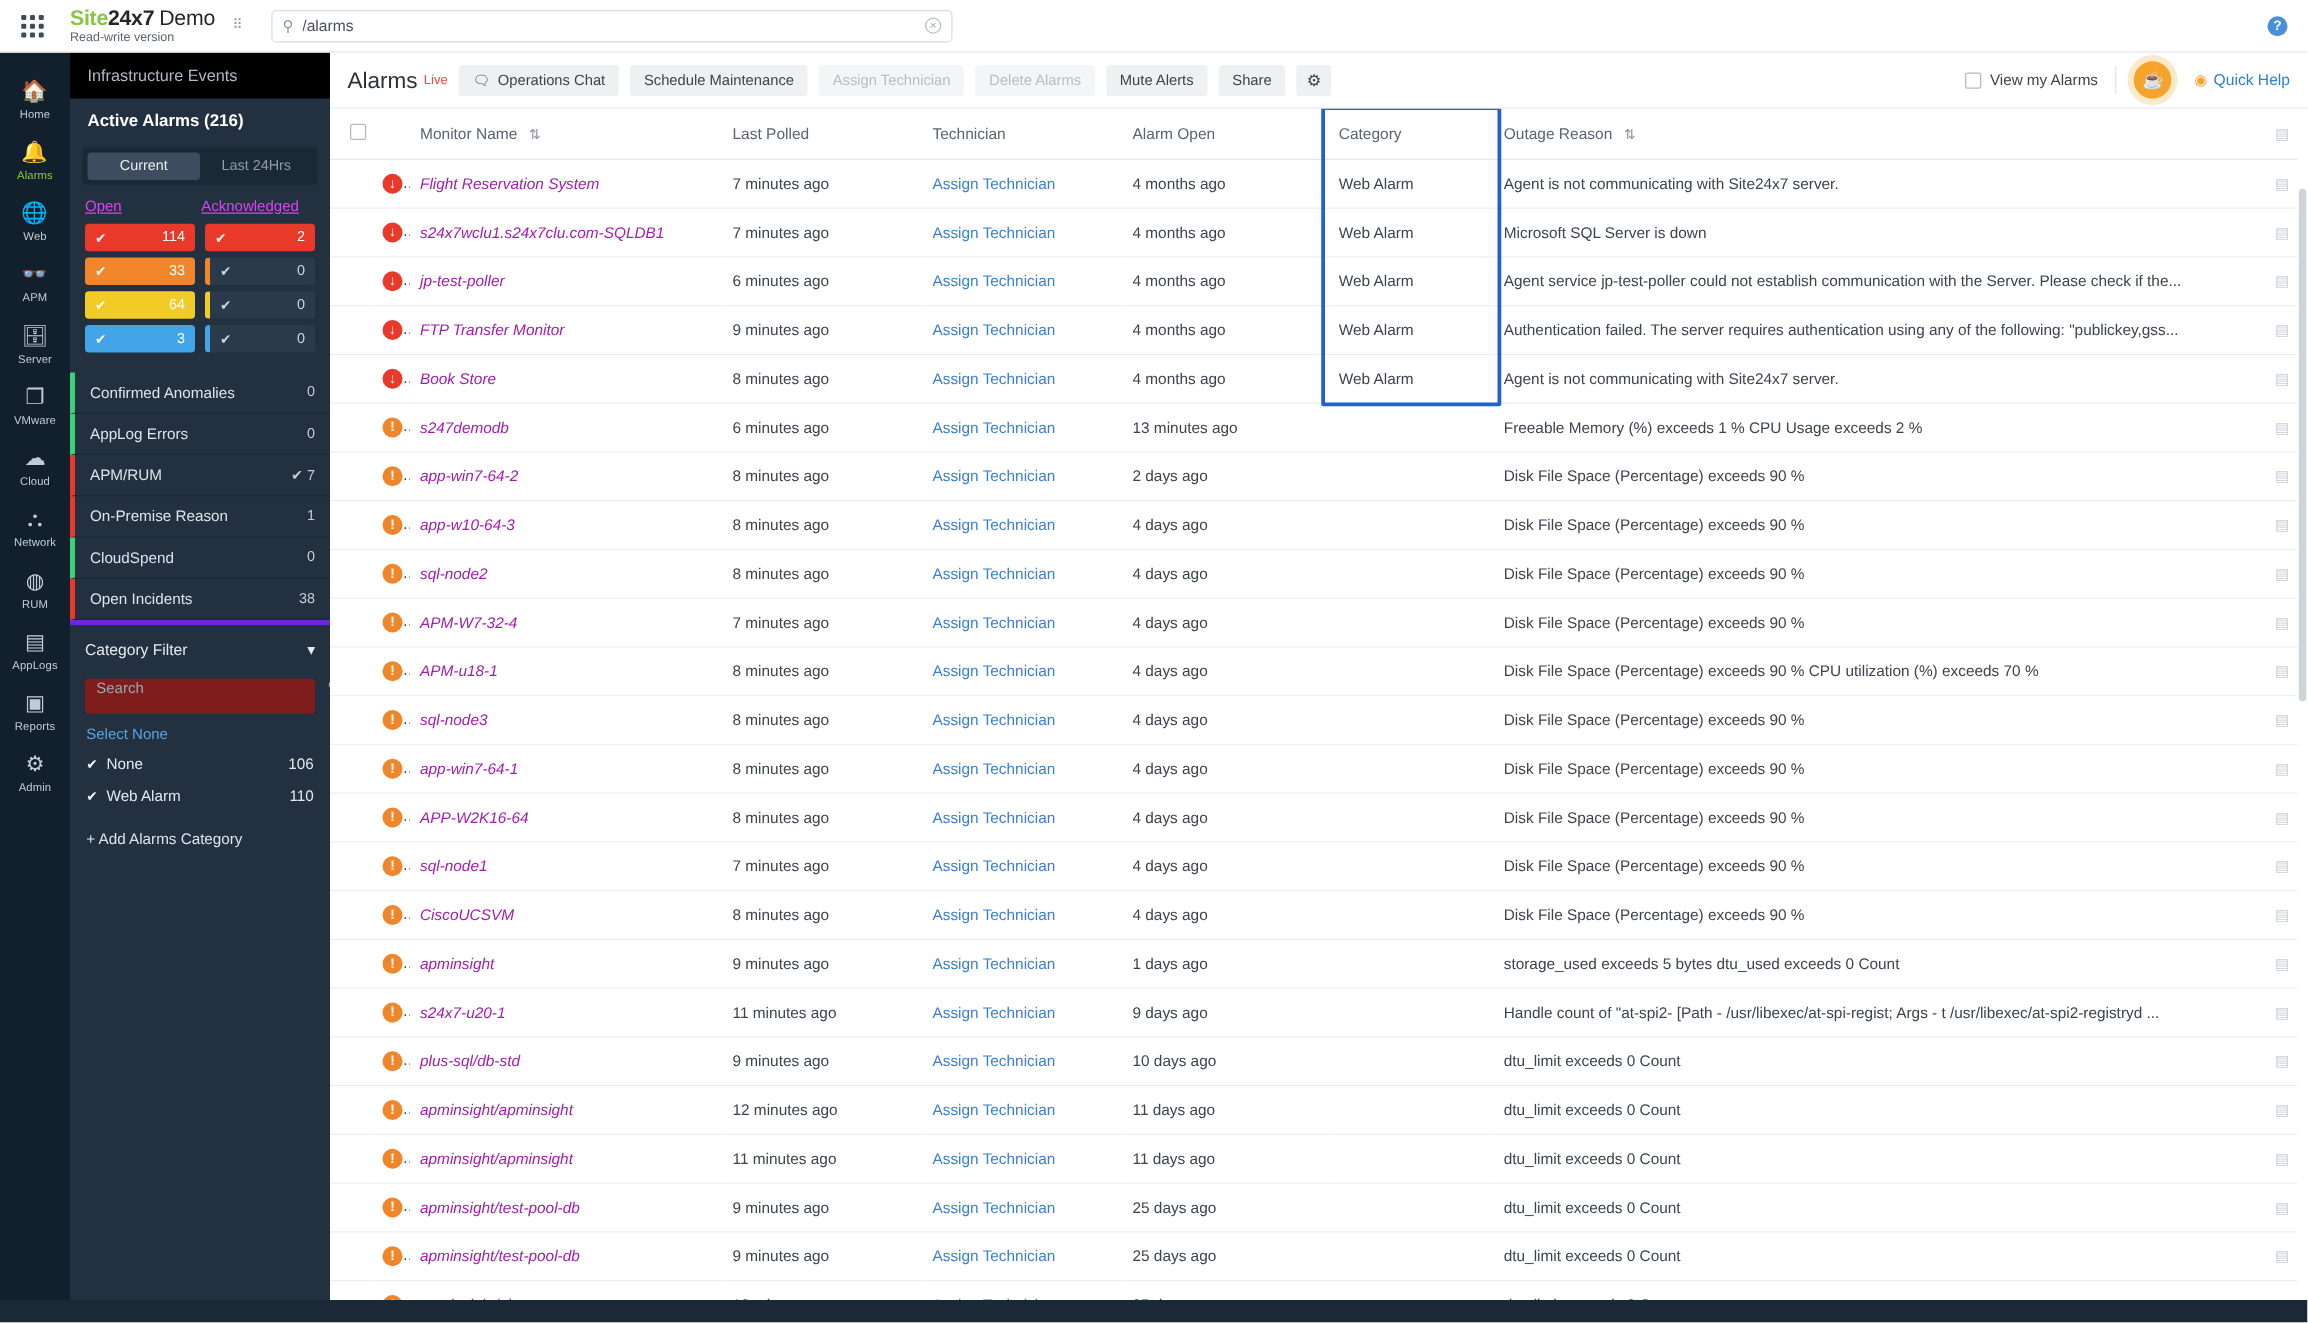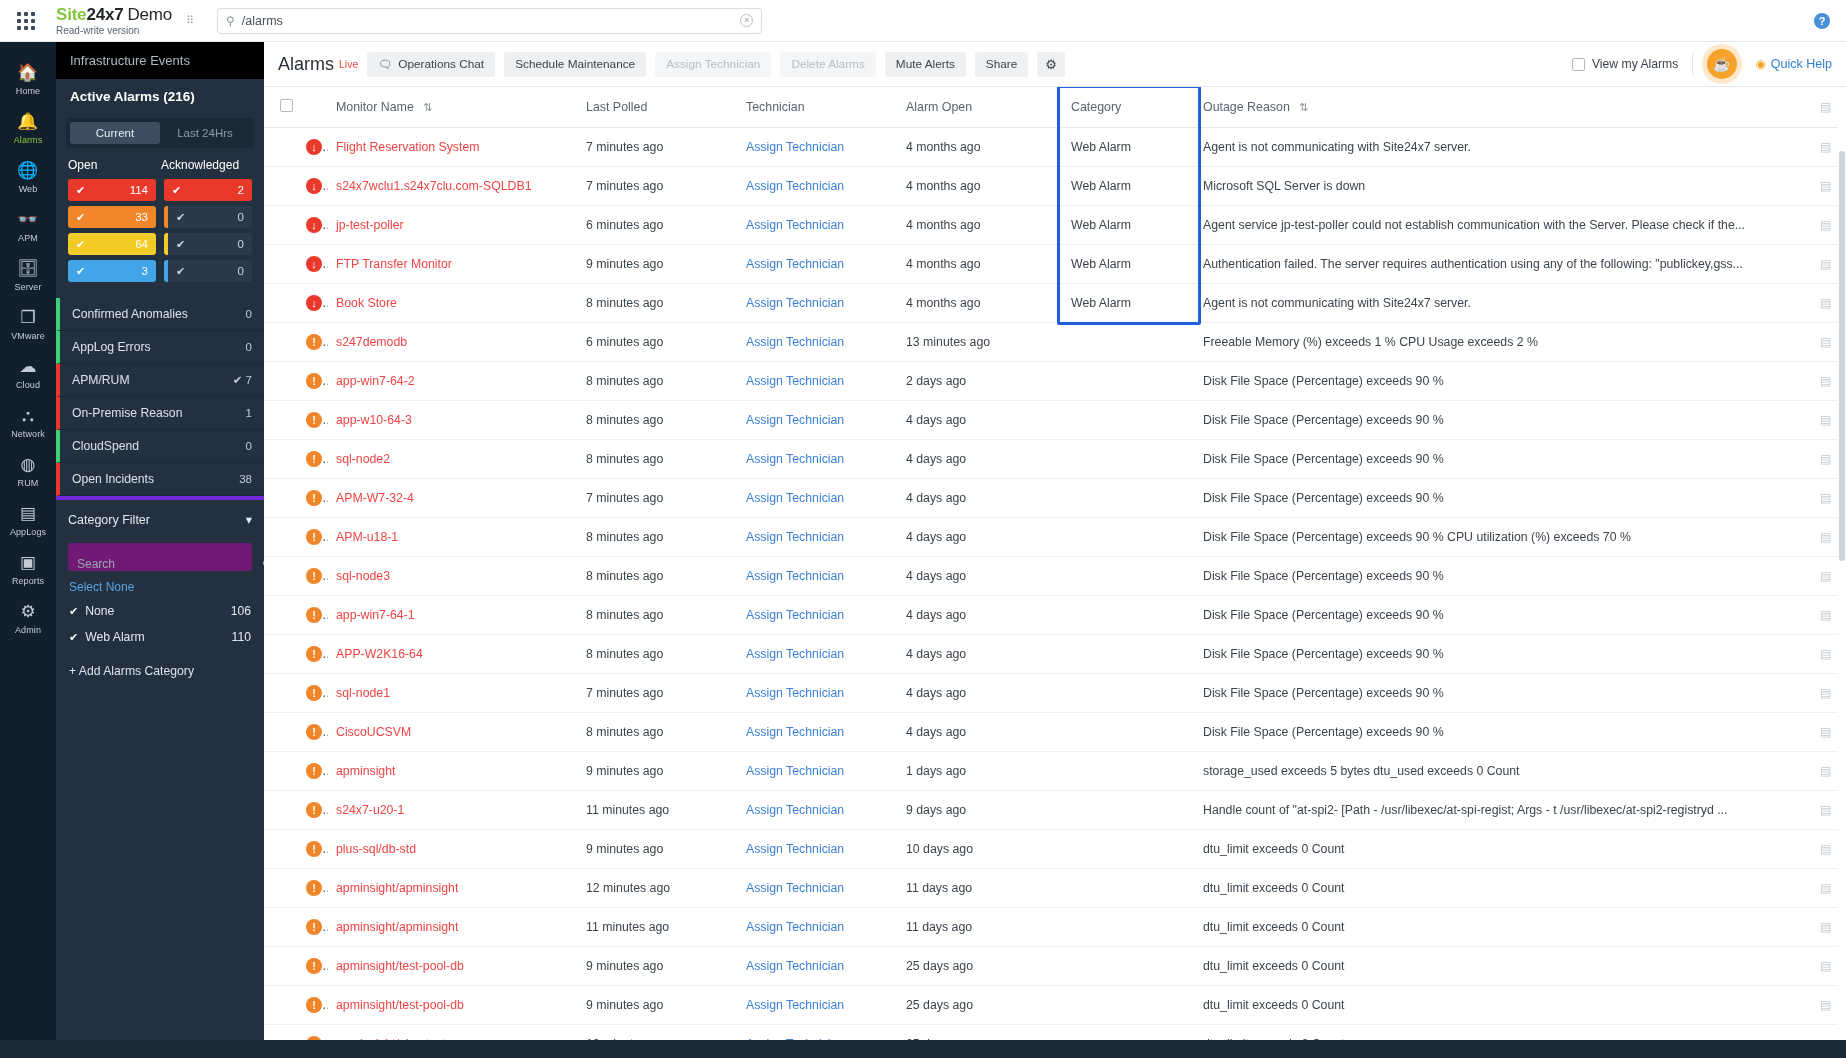--- a/index.html
+++ b/index.html
@@ -63,21 +63,21 @@
   
   .sidebar { width: 208px; flex: 0 0 208px; background: #22303f; color: #cfd7e0; overflow: hidden; }
   .sb-head {
     padding: 11px 14px; font-size: 13px; color: #aeb9c6; background: #000000;
   }
   .sb-title { padding: 10px 14px; font-size: 13.5px; font-weight: bold; color: #ffffff; background: #22303f; }
   .segwrap { margin: 4px 10px 0; background: #1b2836; border-radius: 3px; display: flex; padding: 4px; }
   .seg { flex: 1; text-align: center; font-size: 11.5px; padding: 5px 0; border-radius: 3px; color: #8e9bab; cursor: pointer; }
   .seg.on { background: #3d4c5e; color: #e7edf3; }
   .counts { padding: 10px 12px 4px; }
-  .counts-hdr { display: flex; font-size: 12px; color: #ffffff; margin-bottom: 7px; }
+  .counts-hdr { display: flex; font-size: 12px; color: #d946ef; margin-bottom: 7px; text-decoration: underline; }
   .counts-hdr span:first-child { width: 93px; }
   .cgrid { display: flex; flex-direction: column; gap: 5px; }
   .crow { display: flex; gap: 8px; }
   .cpill {
     width: 88px; height: 22px; border-radius: 3px; display: flex; align-items: center;
     justify-content: space-between; padding: 0 8px; font-size: 11.5px; color: #fff; cursor: pointer;
   }
   .cpill .tick { font-size: 11px; }
   .cpill.ghost { background: #2b3a4b; color: #cbd5e0; border-left-width: 4px; border-left-style: solid; }
   .ghost .num { color: #cbd5e0; }
@@ -89,22 +89,22 @@
     border-bottom: 1px solid #1c2836; border-left: 4px solid transparent; cursor: pointer;
   }
   .sb-li .val { font-size: 11.5px; color: #c4ccd6; }
 
   .cat-head {
     display: flex; align-items: center; justify-content: space-between;
     padding: 12px 12px; font-size: 12.5px; color: #e3e9f0; background: #22303f; cursor: pointer;
     border-top: 4px solid #6d28d9;
   }
   .cat-search {
-    margin: 4px 12px 0; background: #701a75; border-radius: 3px; height: 28px;
-    display: flex; align-items: flex-end; padding: 0 9px; gap: 30px;
+    margin: 4px 12px 0; background: #7f1d1d; border-radius: 3px; height: 28px;
+    display: flex; align-items: flex-start; padding: 0 9px; gap: 30px;
   }
   .cat-search input { flex: 1; background: transparent; border: 0; outline: 0; color: #cfd7e0; font-size: 12px; font-family: inherit; }
   .cat-search input::placeholder { color: #9aa6b4; }
   .cat-search .mag { color: #9aa6b4; font-size: 11px; }
   .select-none { padding: 9px 13px 4px; font-size: 12px; color: #5ba3e0; cursor: pointer; }
   .cat-opt { display: flex; align-items: center; justify-content: space-between; padding: 6px 13px; font-size: 12.2px; color: #e3e9f0; cursor: pointer; }
   .cat-opt .lbl { display: flex; align-items: center; gap: 7px; }
   .cat-opt .tick { color: #ffffff; font-size: 11px; }
   .add-cat { padding: 14px 13px; font-size: 12.2px; color: #dbe3ec; cursor: pointer; }
 
@@ -151,21 +151,21 @@
   .c-icon { width: 30px; }
   .c-mon { width: 250px; }
   .c-poll { width: 160px; }
   .c-tech { width: 160px; }
   .c-since { width: 165px; }
   .c-cat { width: 132px; }
   .c-reason { width: auto; }
   .c-end { width: 34px; }
   .chkbox { width: 13px; height: 13px; border: 1px solid #b3bac1; border-radius: 2px; background: #fff; display: inline-block; cursor: pointer; }
   .sorticon { color: #8c949d; font-size: 11px; margin-left: 6px; }
-  .monlink { color: #ef4444; text-decoration: none; cursor: pointer; }
+  .monlink { color: #a21caf; text-decoration: none; cursor: pointer; font-style: italic; }
   .techlink { color: #3b7fd4; text-decoration: none; cursor: pointer; }
   .sev {
     width: 16px; height: 16px; border-radius: 50%; display: inline-flex; align-items: center;
     justify-content: center; color: #fff; font-size: 11px; font-weight: bold; line-height: 16px;
   }
   .sev.down { background: #e8392b; }
   .sev.trouble { background: #f0852a; }
   .rowmenu { color: #c6ccd2; font-size: 12px; cursor: pointer; }
 
   

